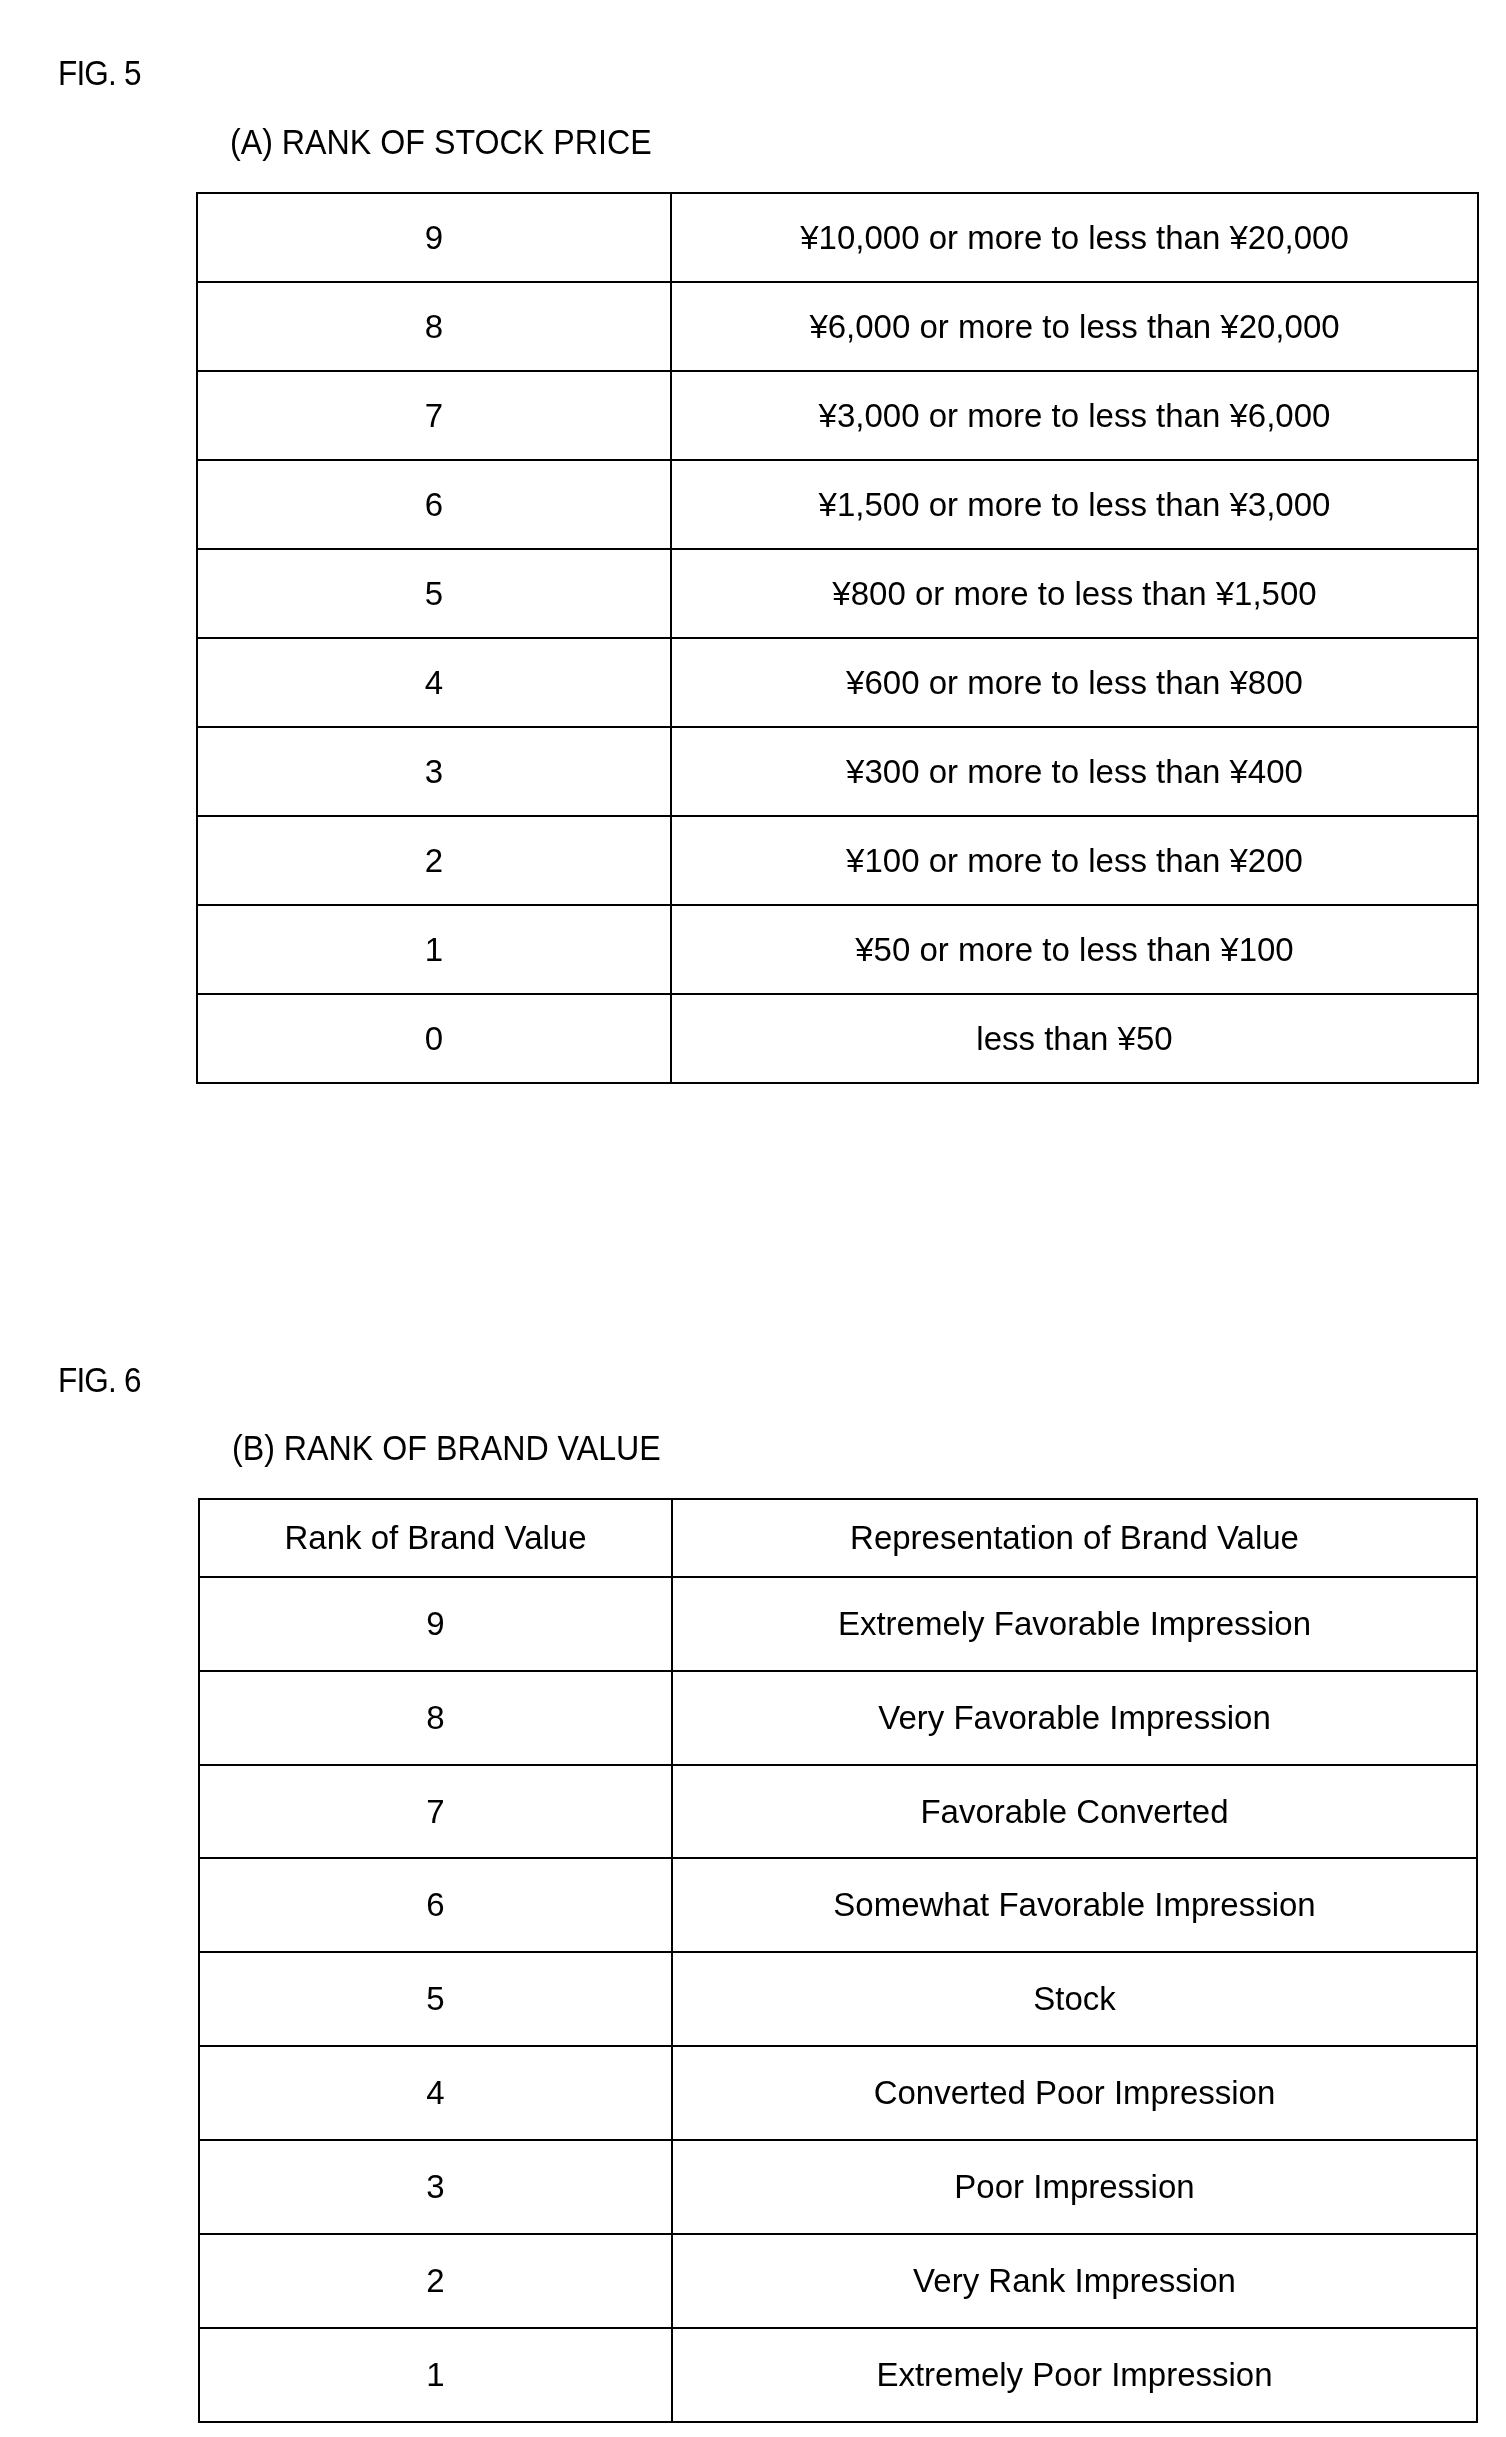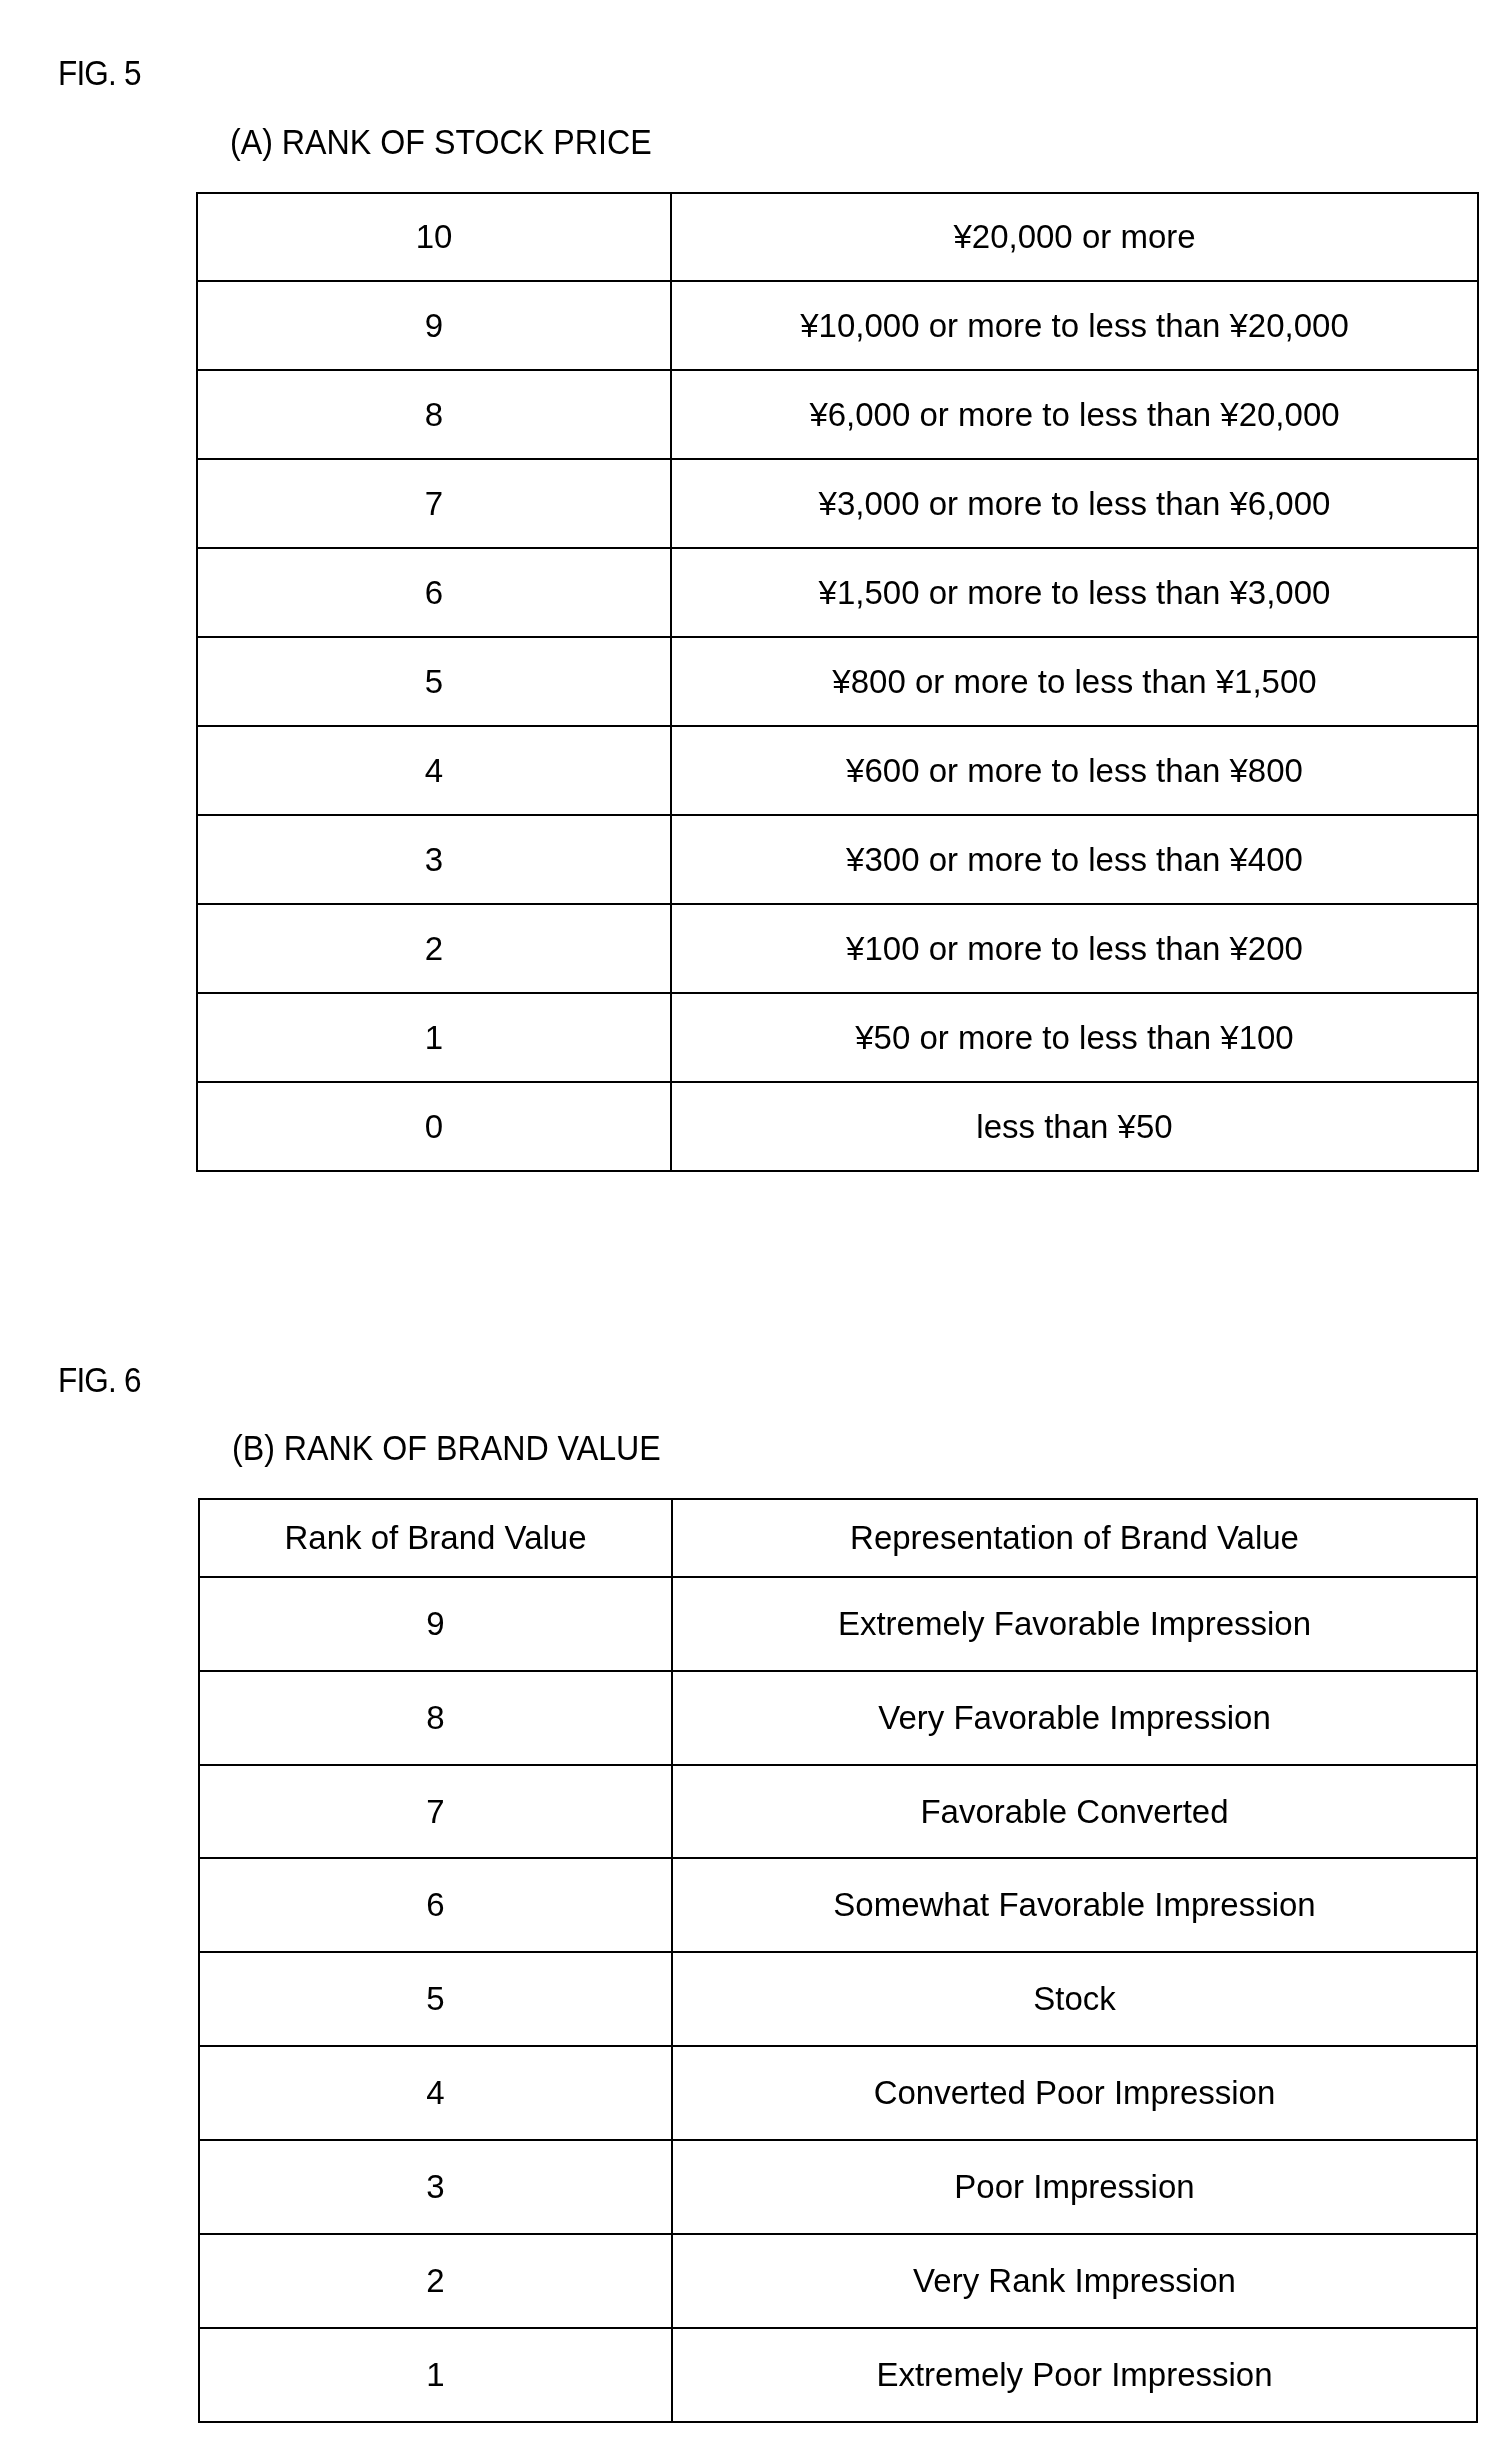--- a/index.html
+++ b/index.html
@@ -18,24 +18,20 @@
 
 <div class="fig-label" style="left:58px; top:53px;">FIG. 5</div>
 <div class="caption" style="left:230px; top:122px;">(A) RANK OF STOCK PRICE</div>
 
 <table style="left:196px; top:192px; width:1281px;">
   <colgroup>
       <col style="width:474px">
       <col style="width:807px">
     </colgroup>
   <tbody>
-  <tr style="height:88px;">
-        <td>10</td>
-        <td>¥20,000 or more</td>
-      </tr>
   <tr style="height:89px;">
         <td>9</td>
         <td>¥10,000 or more to less than ¥20,000</td>
       </tr>
   <tr style="height:89px;">
         <td>8</td>
         <td>¥6,000 or more to less than ¥20,000</td>
       </tr>
   <tr style="height:89px;">
         <td>7</td>

